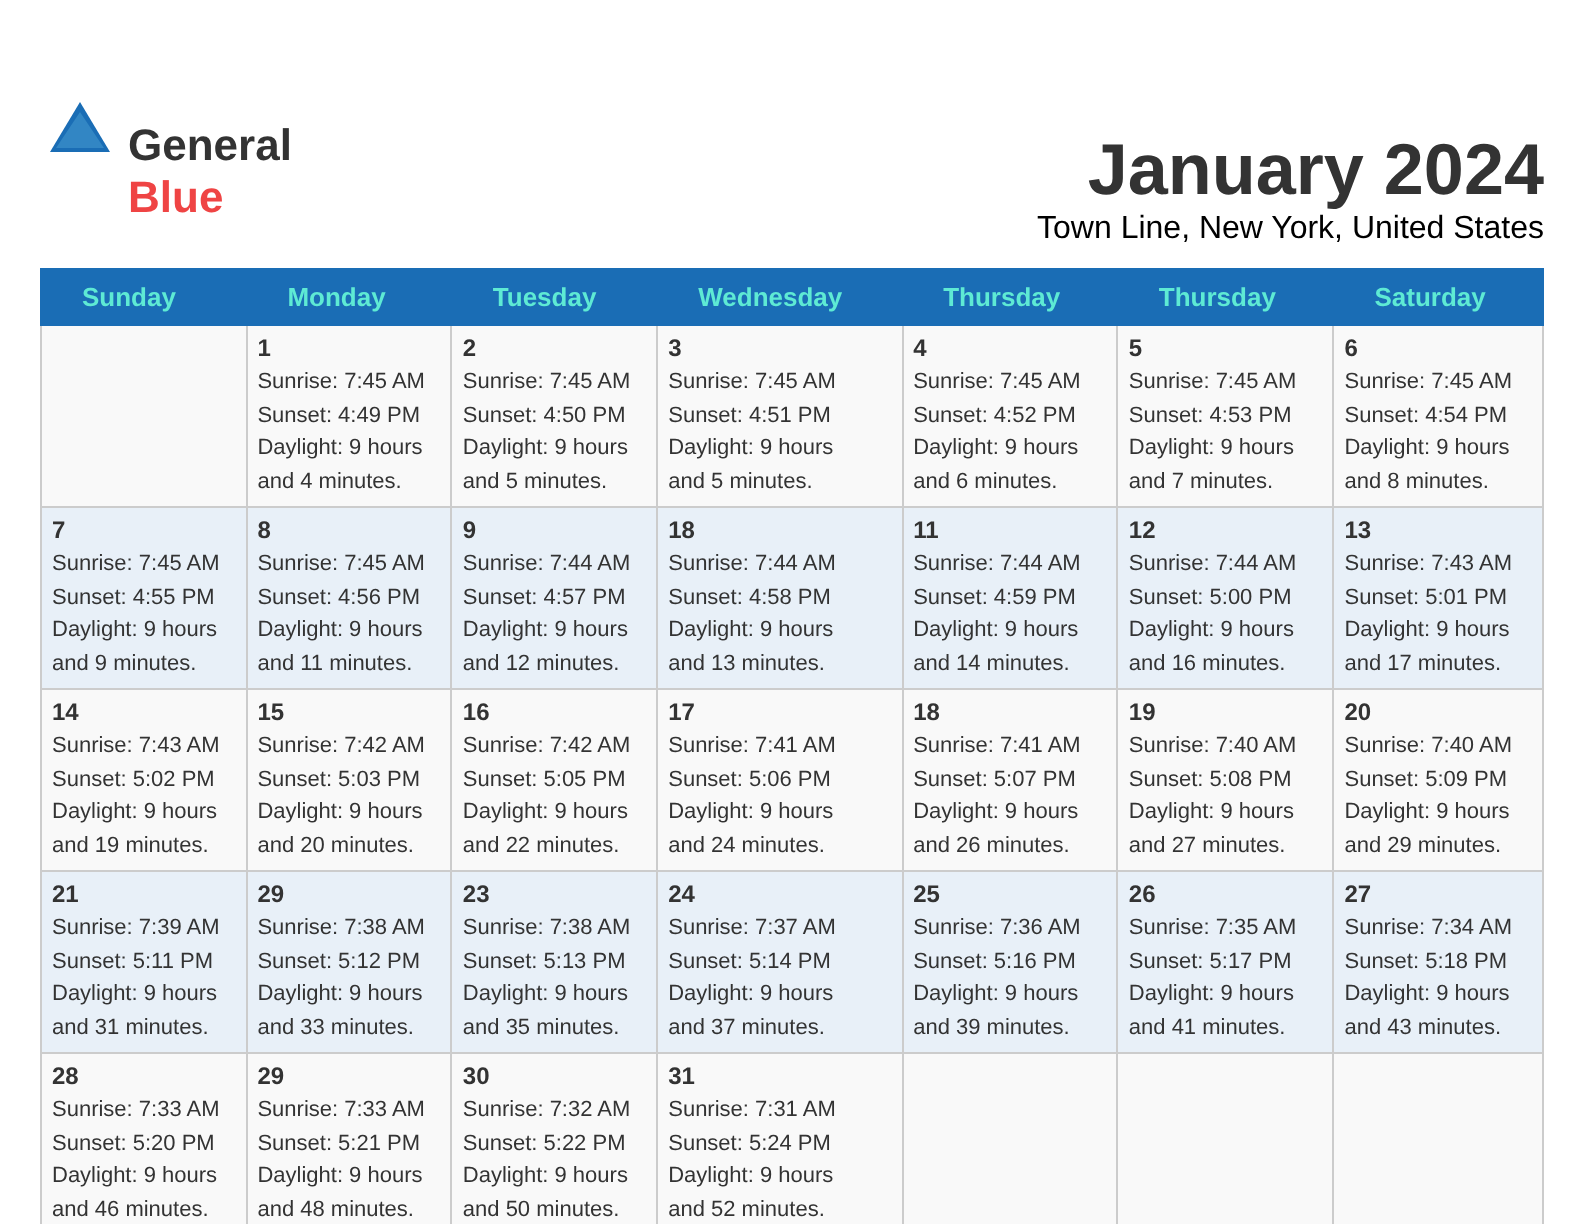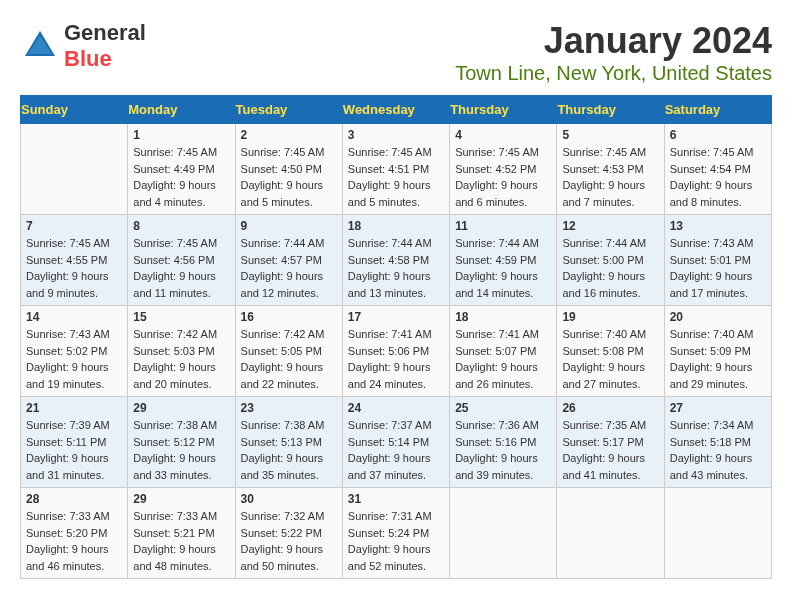--- a/index.html
+++ b/index.html
@@ -18,48 +18,49 @@
     }
     .logo {
       display: flex;
       align-items: center;
     }
     .logo-text {
       font-size: 22px;
       font-weight: bold;
       color: #333;
     }
-    .logo-text .general { display: block; }
+    .logo-text .general { display: block; margin-top: 40px; }
     .logo-text .blue { color: #ef4444; display: block; }
     .logo-icon {
       width: 40px;
       height: 40px;
       margin-right: 4px;
     }
     .title-block {
       text-align: right;
     }
     .month-title {
       font-size: 36px;
       font-weight: bold;
       color: #333;
+      margin-top: 44px;
     }
     .location-title {
-      font-size: 20px;
-      color: #4d7c0f;
+      font-size: 16px;
+      color: #000000;
       margin-left: 13px;
     }
     table {
       width: 100%;
       border-collapse: collapse;
     }
     thead tr th {
       background-color: #1a6db5;
-      color: #fde047;
-      padding: 6px 0;
+      color: #5eead4;
+      padding: 6px 20px;
       font-size: 13px;
       text-align: left;
       border: 1px solid #1a6db5;
     }
     tbody tr td {
       border: 1px solid #ccc;
       vertical-align: top;
       padding: 4px 5px;
       font-size: 11px;
       color: #333;

